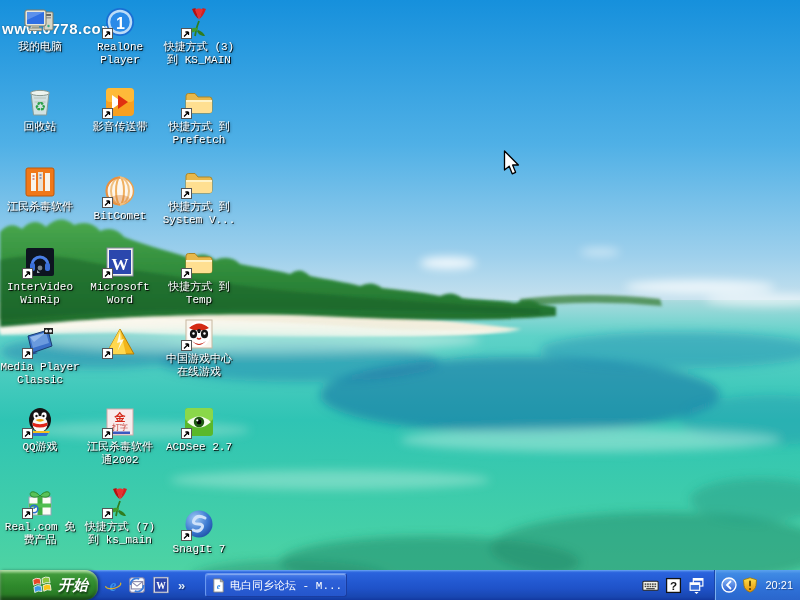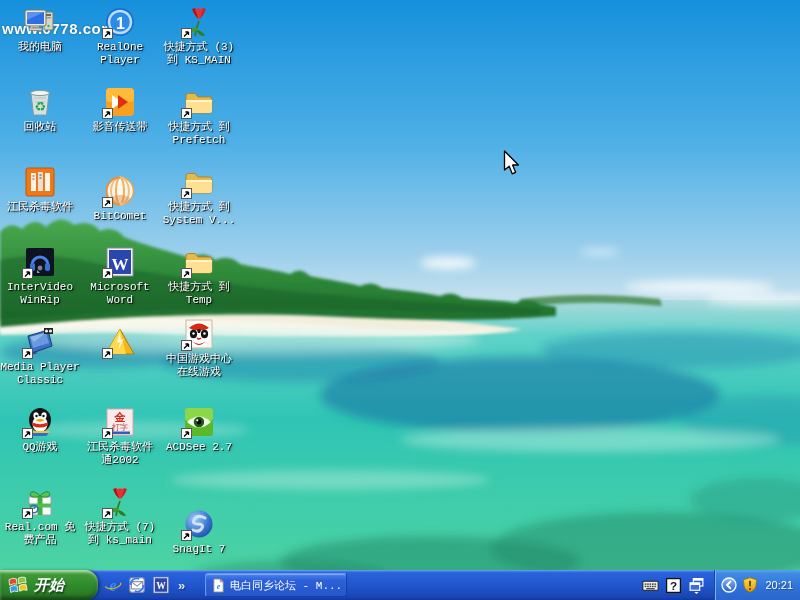--- a/index.html
+++ b/index.html
@@ -20,21 +20,21 @@
           text-shadow:1px 1px 0 rgba(0,0,0,.85),1px 1px 3px rgba(0,0,0,.6);}
   
   .cursor{position:absolute;left:503px;top:150px;width:17px;height:26px;z-index:10;}
   
   .taskbar{position:absolute;left:0;top:570px;width:800px;height:30px;z-index:5;
            background:linear-gradient(180deg,#6fa8f4 0%,#4580e8 4%,#2a63dd 9%,#2258d0 42%,#1f52c8 62%,#1846b0 90%,#1238a0 100%);}
   .start-btn{position:absolute;left:0;top:0;height:30px;width:98px;display:flex;align-items:center;
              gap:5px;padding-left:7px;box-sizing:border-box;
              background:linear-gradient(180deg,#7cc96a 0%,#3f9a3a 14%,#2f8a2c 50%,#2a7d26 82%,#1e5f1c 100%);
              border-radius:0 13px 13px 0;
-             box-shadow:inset 0 2px 3px rgba(255,255,255,.45),inset 0 -3px 4px rgba(0,0,0,.3),2px 0 3px rgba(0,0,0,.35);}
+             box-shadow:inset 0 2px 3px rgba(255,255,255,.45),inset 0 -3px 4px rgba(0,0,0,.3),2px 0 3px rgba(0,0,0,.35);justify-content:flex-end;}
   .winflag{width:22px;height:22px;}
   .winflag svg{width:22px;height:22px;}
   .start-label{color:#fff;font-size:15px;font-weight:bold;font-style:italic;
                text-shadow:1px 2px 2px rgba(0,0,0,.55);padding-right:10px;}
   .quick-launch{position:absolute;left:104px;top:0;height:30px;display:flex;align-items:center;gap:6px;}
   .ql-ico{width:18px;height:18px;}
   .ql-ico svg{width:18px;height:18px;display:block;}
   .ql-chevron{color:#d8e8fc;font-size:13px;font-weight:bold;margin-left:2px;text-shadow:1px 1px 1px rgba(0,0,0,.4);}
   .task-btn{position:absolute;left:205px;top:3px;width:142px;height:24px;box-sizing:border-box;
             background:linear-gradient(180deg,#4a80ec 0%,#2d60d8 30%,#2456cc 100%);

